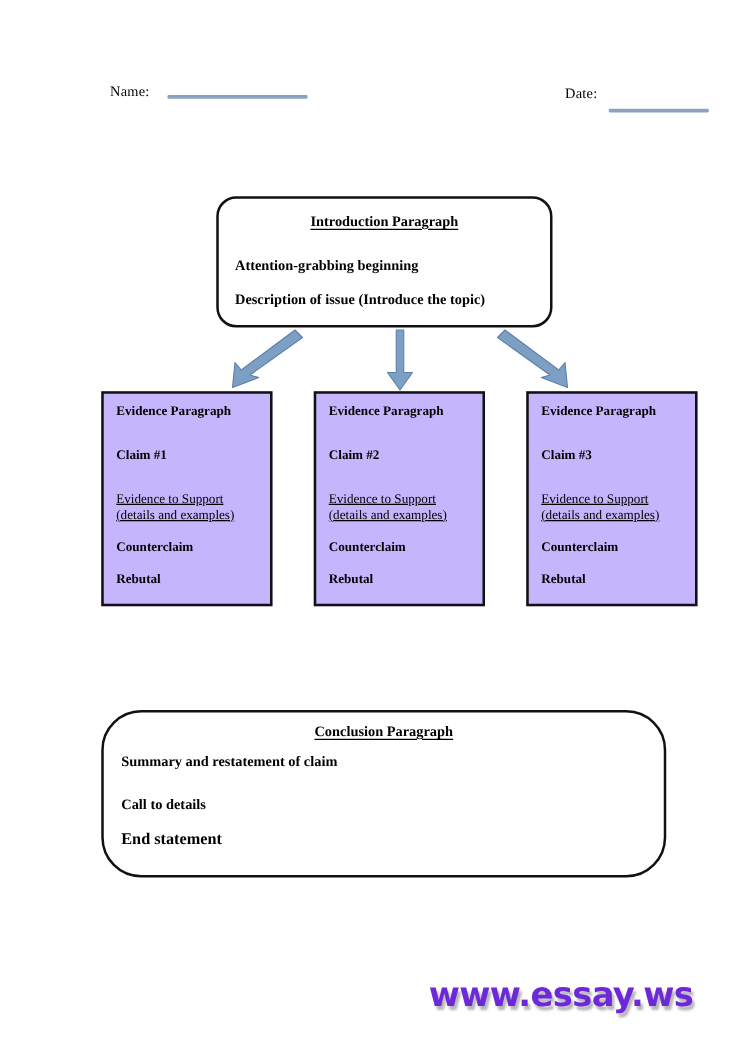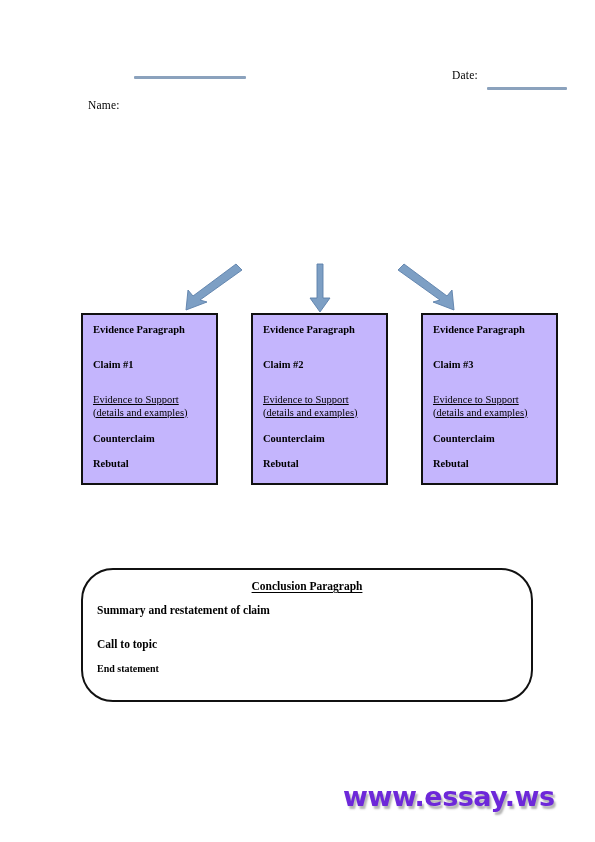--- a/index.html
+++ b/index.html
@@ -24,21 +24,20 @@
     background: #ffffff;
   }
 
   
   .name-label {
     position: absolute;
     left: 88px;
     top: 68px;
     font-size: 11.5px;
     letter-spacing: 0.2px;
-    margin-top: 31px;
   }
   .name-rule {
     position: absolute;
     left: 134px;
     top: 76px;
     width: 112px;
     height: 3px;
     background: #8ba2bd;
     border-radius: 1px;
   }
@@ -203,21 +202,21 @@
     position: absolute;
     left: 14px;
     top: 68px;
     font-size: 11.5px;
     font-weight: bold;
   }
   .concl-line3 {
     position: absolute;
     left: 14px;
     top: 93px;
-    font-size: 10px;
+    font-size: 13px;
     font-weight: bold;
   }
 
   
   .watermark {
     position: absolute;
     left: 343px;
     top: 781px;
     font-family: "DejaVu Sans", "Liberation Sans", sans-serif;
     font-size: 27px;
@@ -232,20 +231,25 @@
 
 <div class="page">
 
   <div class="name-label">Name:</div>
   <div class="name-rule"></div>
 
   <div class="date-label">Date:</div>
   <div class="date-rule"></div>
 
 
+  <div class="intro-box">
+    <div class="intro-heading">Introduction Paragraph</div>
+    <div class="intro-line1">Attention-grabbing beginning</div>
+    <div class="intro-line2">Description of issue (Introduce the topic)</div>
+  </div>
 
   <svg class="arrow-svg" viewBox="0 0 320 52" xmlns="http://www.w3.org/2000/svg">
     <g fill="#7d9fc4" stroke="#5c80aa" stroke-width="0.9" stroke-linejoin="round">
       <path d="M76,2 L82,8 L40,38 L47,40 L26,48 L28,28 L33,34 Z"></path>
     </g>
     <g fill="#7d9fc4" stroke="#5c80aa" stroke-width="0.9" stroke-linejoin="round">
       <path d="M157,2 L163,2 L163,36 L170,36 L160,50 L150,36 L157,36 Z"></path>
     </g>
     <g fill="#7d9fc4" stroke="#5c80aa" stroke-width="0.9" stroke-linejoin="round">
       <path d="M244,2 L238,8 L280,38 L273,40 L294,48 L292,28 L287,34 Z"></path>
@@ -281,19 +285,19 @@
       <span>Evidence to Support</span>
       <span>(details and examples)</span>
     </div>
     <div class="ev-counter">Counterclaim</div>
     <div class="ev-rebutal">Rebutal</div>
   </div>
 
   <div class="concl-box">
     <div class="concl-heading">Conclusion Paragraph</div>
     <div class="concl-line1">Summary and restatement of claim</div>
-    <div class="concl-line2">Call to topic</div>
+    <div class="concl-line2">Call to details</div>
     <div class="concl-line3">End statement</div>
   </div>
 
   <div class="watermark">www.essay.ws</div>
 
 </div>
 
 </body></html>

